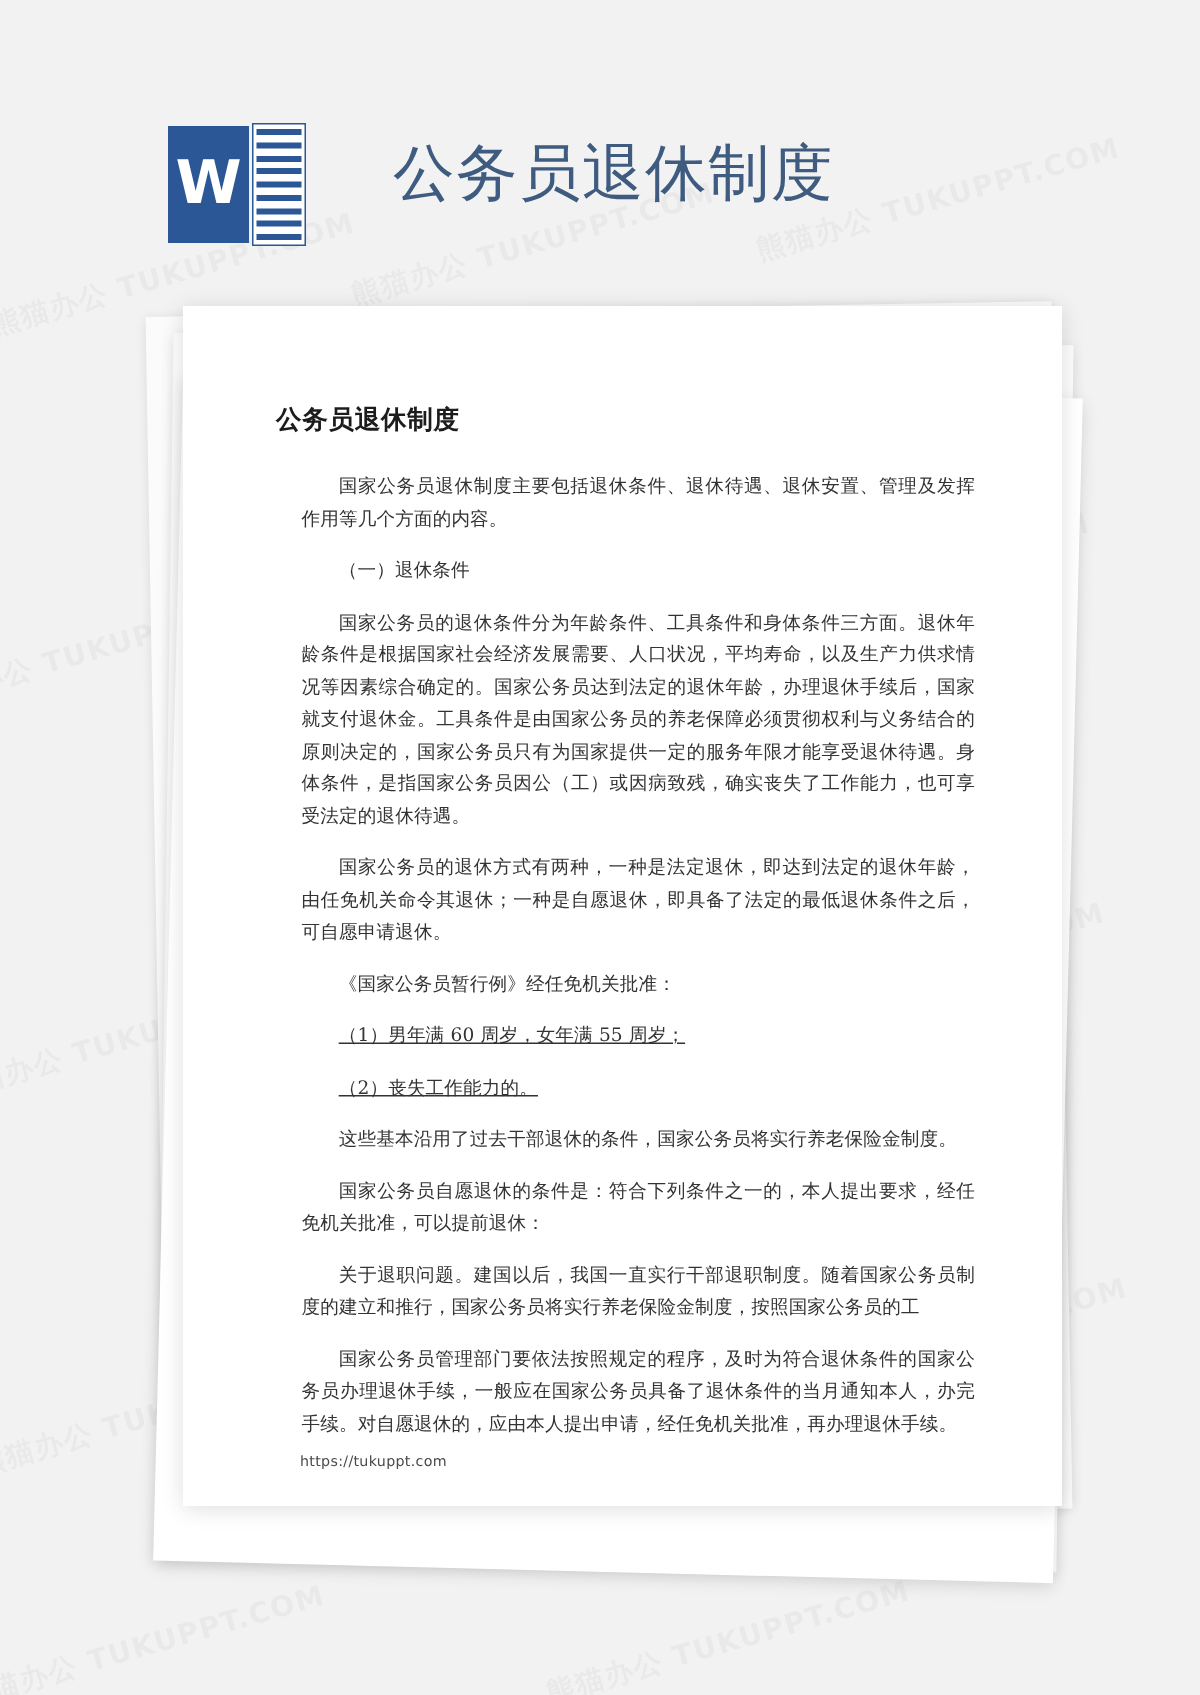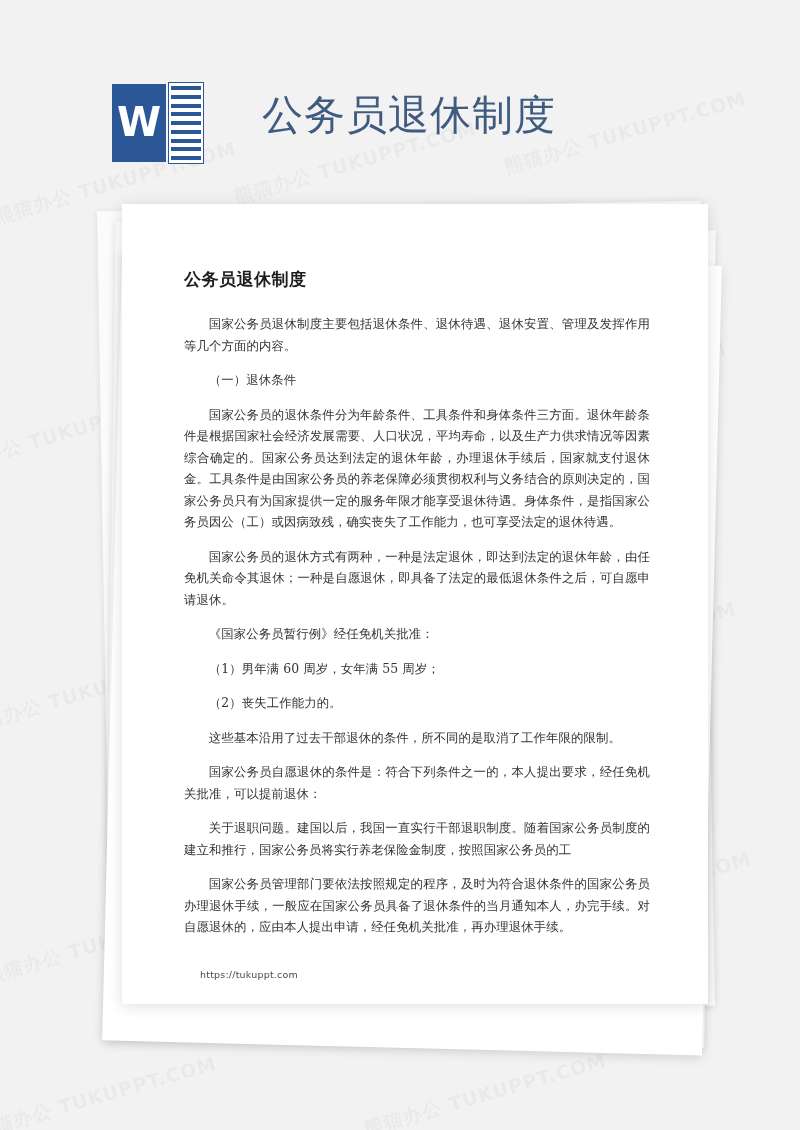--- a/index.html
+++ b/index.html
@@ -167,28 +167,28 @@
     font-family: "DejaVu Sans", "Liberation Sans", sans-serif;
     font-weight: bold;
     font-size: 17px;
     color: #1c1c1c;
     margin: 0 0 22px 0;
     letter-spacing: 0.5px;
   }
   .para {
     font-size: 12.4px;
     line-height: 21.5px;
-    margin: 0 0 13px 0;
+    margin: 0 0 13px 17px;
     text-align: justify;
     text-justify: inter-ideograph;
     color: #333333;
     letter-spacing: 0.1px;
   }
   .para.indent2 { text-indent: 2em; }
-  .para.indent-sub { text-indent: 2em; }
+  .para.indent-sub { text-indent: 2em; text-decoration: underline; }
 
   #doc-footer-url {
     position: absolute;
     left: 62px;
     bottom: 24px;
     font-family: "DejaVu Sans", "Liberation Sans", sans-serif;
     font-size: 9.5px;
     color: #4a4a4a;
     letter-spacing: 0.2px;
     padding-left: 16px;
@@ -244,19 +244,19 @@
   <div id="doc-body">
     <div id="doc-heading">公务员退休制度</div>
 
     <p class="para indent2">国家公务员退休制度主要包括退休条件、退休待遇、退休安置、管理及发挥作用等几个方面的内容。</p>
     <p class="para indent2">（一）退休条件</p>
     <p class="para indent2">国家公务员的退休条件分为年龄条件、工具条件和身体条件三方面。退休年龄条件是根据国家社会经济发展需要、人口状况，平均寿命，以及生产力供求情况等因素综合确定的。国家公务员达到法定的退休年龄，办理退休手续后，国家就支付退休金。工具条件是由国家公务员的养老保障必须贯彻权利与义务结合的原则决定的，国家公务员只有为国家提供一定的服务年限才能享受退休待遇。身体条件，是指国家公务员因公（工）或因病致残，确实丧失了工作能力，也可享受法定的退休待遇。</p>
     <p class="para indent2">国家公务员的退休方式有两种，一种是法定退休，即达到法定的退休年龄，由任免机关命令其退休；一种是自愿退休，即具备了法定的最低退休条件之后，可自愿申请退休。</p>
     <p class="para indent2">《国家公务员暂行例》经任免机关批准：</p>
     <p class="para indent-sub">（1）男年满 60 周岁，女年满 55 周岁；</p>
     <p class="para indent-sub">（2）丧失工作能力的。</p>
-    <p class="para indent2">这些基本沿用了过去干部退休的条件，所不同的是取消了工作年限的限制。</p>
+    <p class="para indent2">这些基本沿用了过去干部退休的条件，国家公务员将实行养老保险金制度。</p>
     <p class="para indent2">国家公务员自愿退休的条件是：符合下列条件之一的，本人提出要求，经任免机关批准，可以提前退休：</p>
     <p class="para indent2">关于退职问题。建国以后，我国一直实行干部退职制度。随着国家公务员制度的建立和推行，国家公务员将实行养老保险金制度，按照国家公务员的工</p>
     <p class="para indent2">国家公务员管理部门要依法按照规定的程序，及时为符合退休条件的国家公务员办理退休手续，一般应在国家公务员具备了退休条件的当月通知本人，办完手续。对自愿退休的，应由本人提出申请，经任免机关批准，再办理退休手续。</p>
   </div>
   <div id="doc-footer-url">https://tukuppt.com</div>
 </div>
 
 </body></html>

